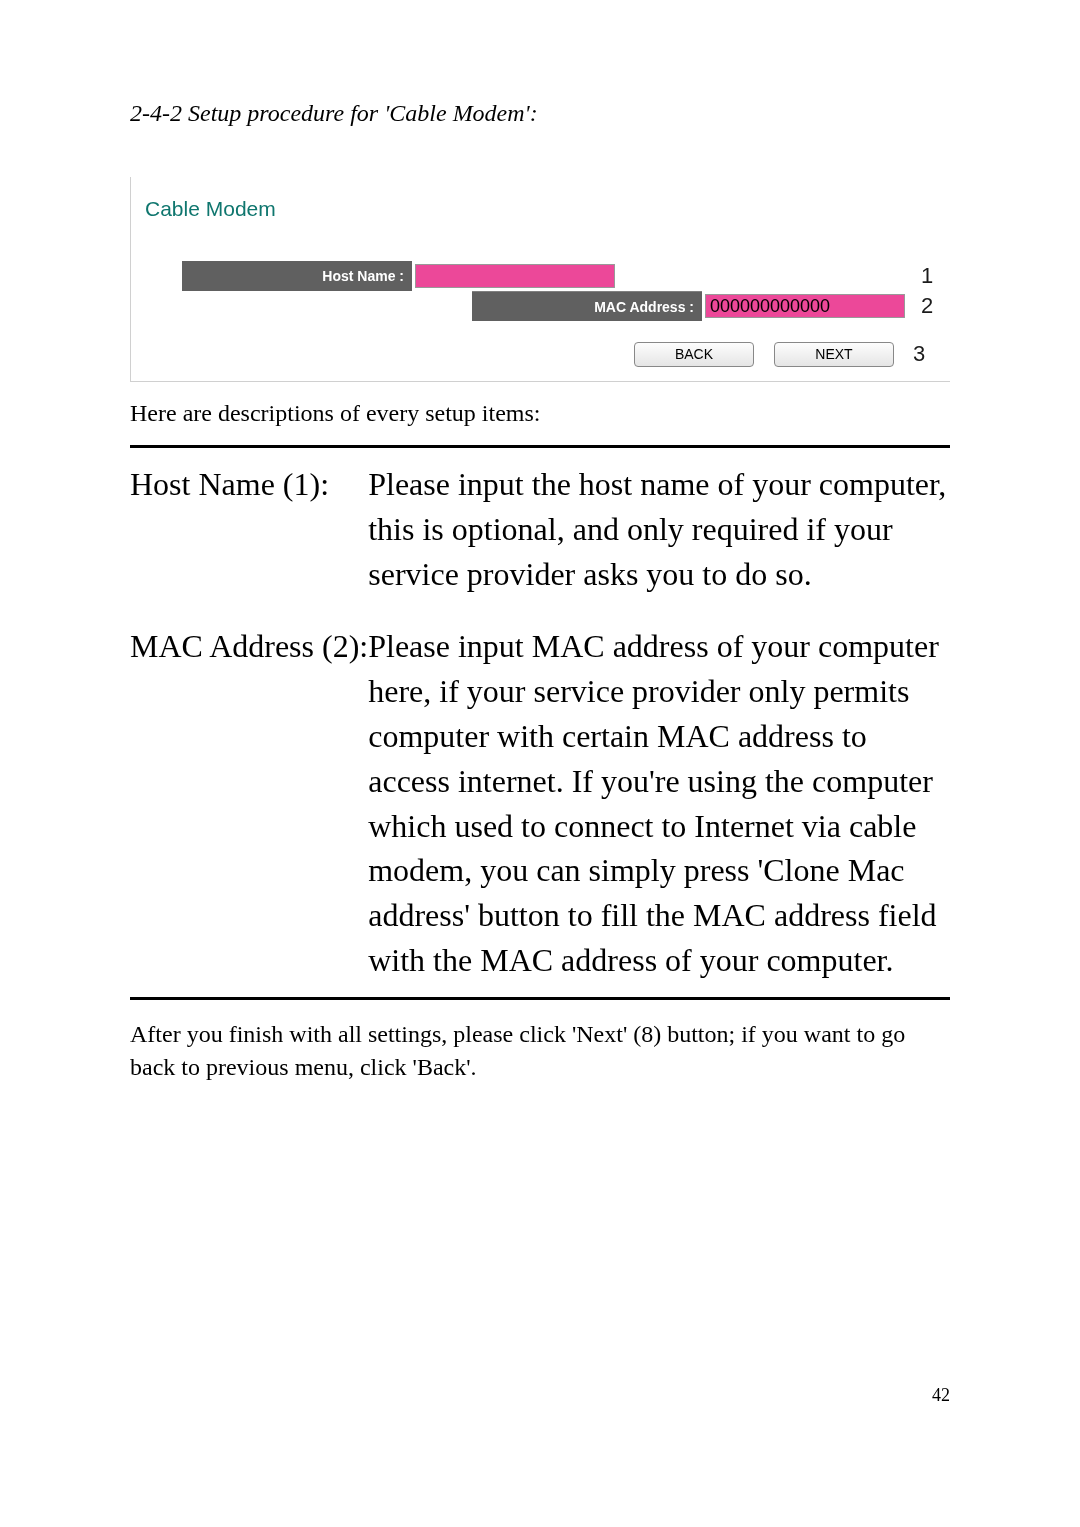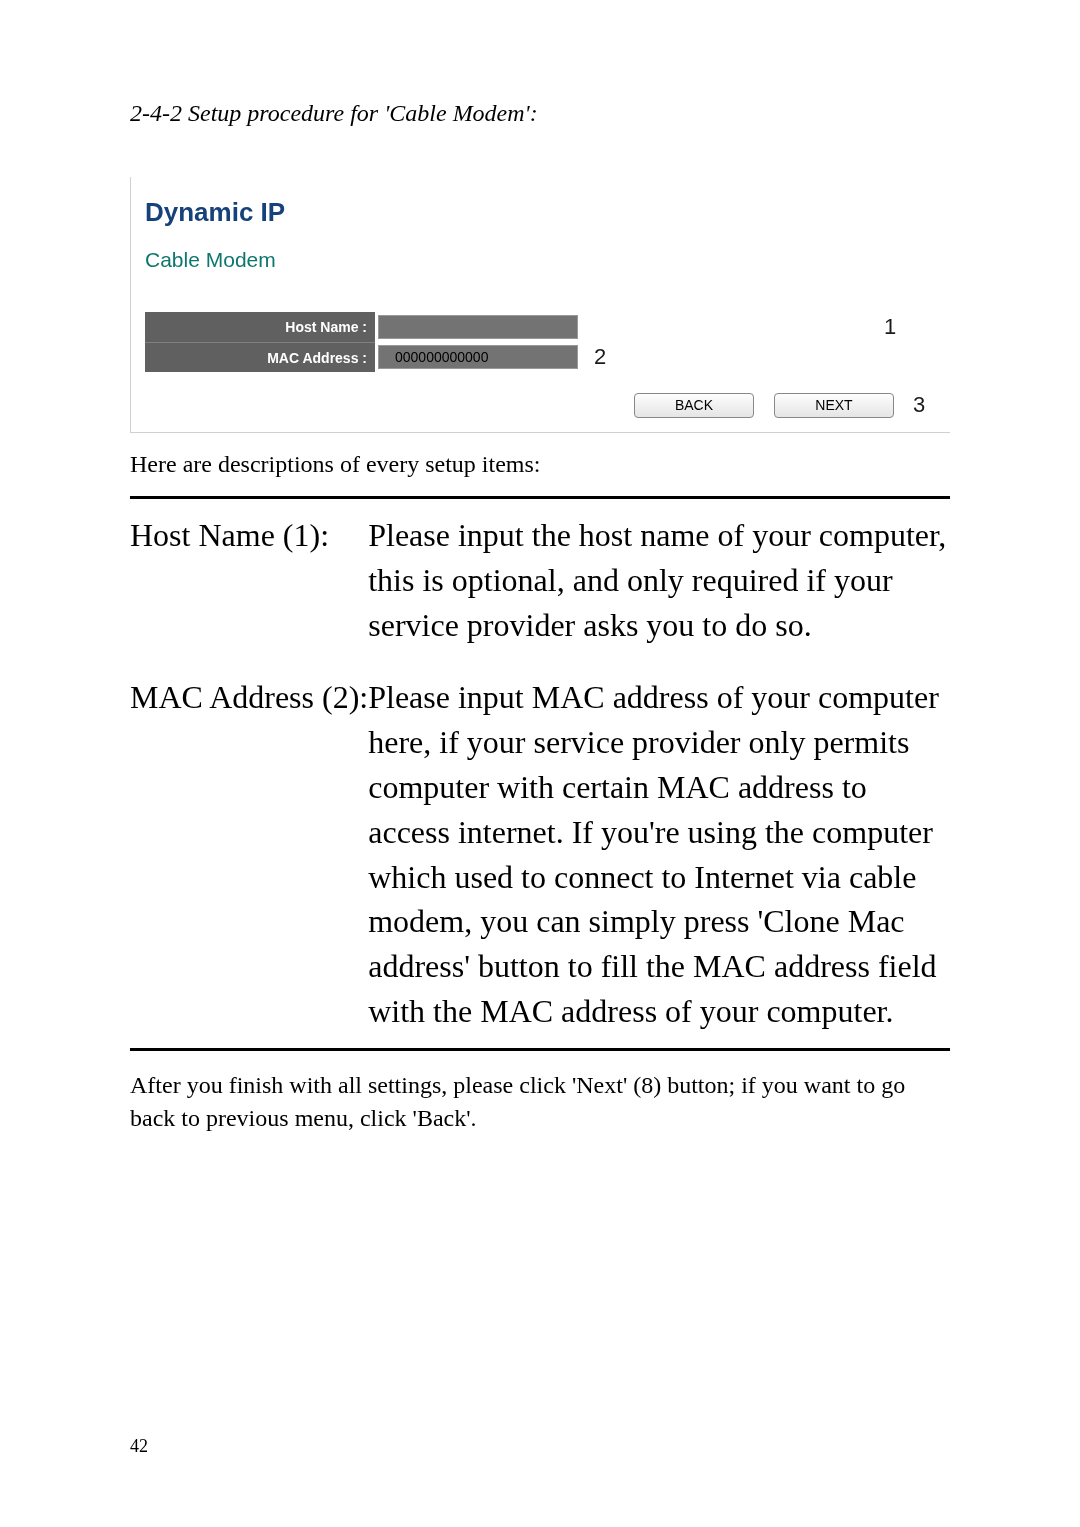--- a/index.html
+++ b/index.html
@@ -41,20 +41,21 @@
     .panel-subtitle {
       font-family: Arial, Helvetica, sans-serif;
       font-size: 21px;
       color: #0f766e;
       margin-bottom: 40px;
     }
     .form-row {
       display: flex;
       align-items: stretch;
       height: 30px;
+      justify-content: flex-end;
     }
     .form-label {
       width: 230px;
       background: #606060;
       color: #fff;
       font-family: Arial, Helvetica, sans-serif;
       font-weight: bold;
       font-size: 14px;
       display: flex;
       align-items: center;
@@ -84,23 +85,23 @@
       justify-content: center;
       font-family: Arial, Helvetica, sans-serif;
       font-size: 22px;
       color: #1b1b1b;
     }
     input[type="text"] {
       width: 200px;
       height: 24px;
       border: 1px solid #999;
       font-family: Arial, Helvetica, sans-serif;
-      font-size: 14px;
-      padding: 2px 16px;
-      background: #737373;
+      font-size: 18px;
+      padding: 2px 4px;
+      background: #ec4899;
     }
     .win-button {
       font-family: Arial, Helvetica, sans-serif;
       font-size: 14px;
       height: 25px;
       border: 1px solid #888;
       border-radius: 4px;
       background: linear-gradient(#fdfdfd, #e5e5e5);
       padding: 0 24px;
       cursor: pointer;
@@ -144,32 +145,31 @@
     }
     .desc-table .bottom-border td {
       border-bottom: 3px solid #000;
     }
     .footer-text {
       font-size: 24px;
       margin-top: 18px;
       line-height: 1.4;
     }
     .page-number {
-      text-align: left;
+      text-align: right;
       font-size: 18px;
       margin-top: 300px;
     }
   </style>
 </head>
 <body>
 
 <div class="section-title">2-4-2 Setup procedure for 'Cable Modem':</div>
 
 <div class="panel">
-  <div class="panel-title">Dynamic IP</div>
   <div class="panel-subtitle">Cable Modem</div>
 
   <div class="form-row">
     <div class="form-label first">Host Name :</div>
     <div class="form-input-cell">
       <input type="text" value="" style="">
     </div>
     <div class="form-button-cell"></div>
     <div class="row-number row-numbers">1</div>
   </div>

